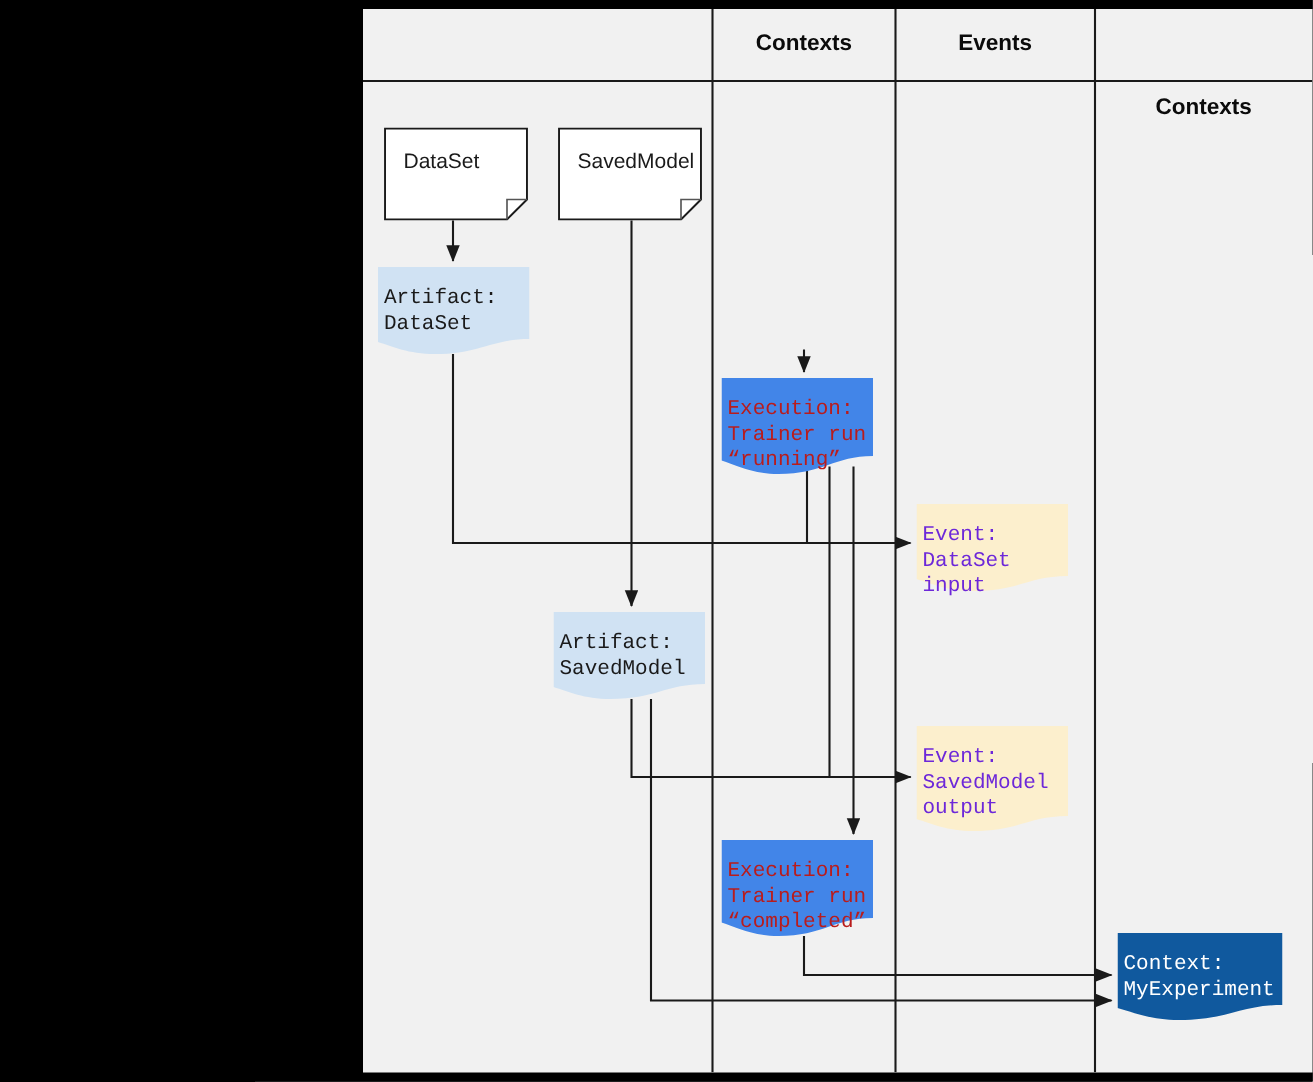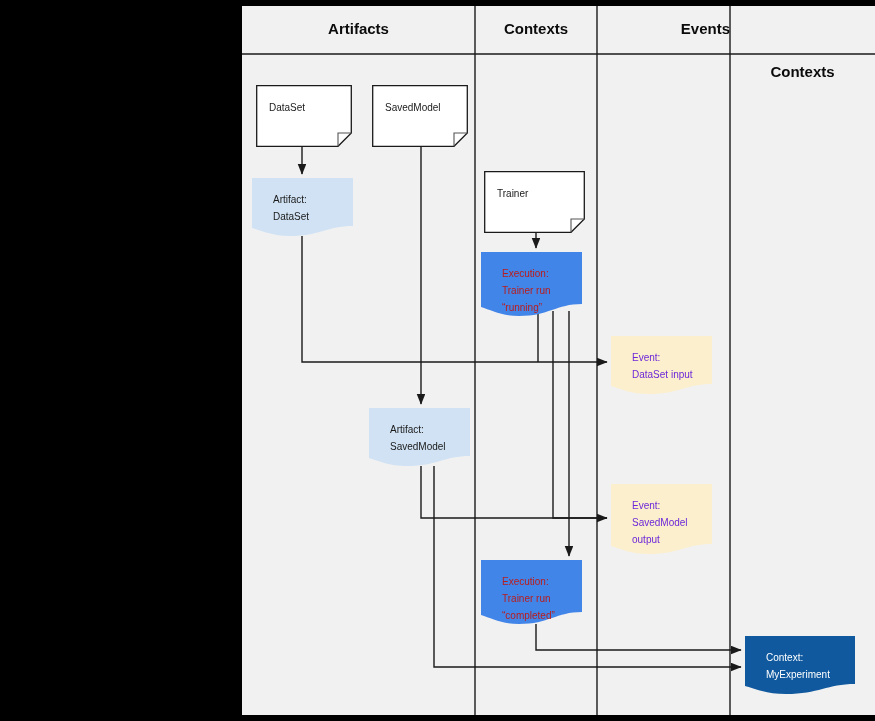--- a/index.html
+++ b/index.html
@@ -3,23 +3,23 @@
 <meta charset="utf-8">
 <style>
   html,body{margin:0;padding:0;background:#000;}
   body{width:875px;height:721px;overflow:hidden;font-family:"Liberation Sans",sans-serif;}
   #stage{position:relative;width:875px;height:721px;background:#000;}
   #diagram{position:absolute;left:242px;top:6px;width:633px;height:709px;background:#f1f1f1;overflow:hidden;}
   .svg-layer{position:absolute;left:0;top:0;width:633px;height:709px;}
   .col-title{position:absolute;font-weight:bold;font-size:15px;color:#0b0b0b;text-align:center;white-space:nowrap;}
   .node{position:absolute;}
   .node .lbl{position:absolute;left:0;top:0;width:100%;height:100%;box-sizing:border-box;
-      font-size:10px;line-height:17px;white-space:pre-line;}
+      font-size:14px;line-height:17px;white-space:pre-line;}
   .doc .lbl{color:#1a1a1a;padding:14px 0 0 13px;}
-  .wave .lbl{padding:13px 0 0 21px;}
+  .wave .lbl{padding:13px 0 0 4px;font-family:Liberation Mono, monospace;}
   .artifact .lbl{color:#1a1a1a;}
   .execution .lbl{color:#b91c1c;}
   .event .lbl{color:#6d28d9;}
   .context .lbl{color:#ffffff;}
 </style>
 </head>
 <body>
 
 <div id="stage">
   <div id="diagram">
@@ -55,48 +55,40 @@
         <path d="M327,305 L327,550" marker-end="url(#arw)"></path>
 
         <path d="M179,460 L179,512 L365,512"></path>
 
         <path d="M192,460 L192,661 L499,661" marker-end="url(#arw)"></path>
 
         <path d="M294,618 L294,644 L499,644" marker-end="url(#arw)"></path>
       </g>
     </svg>
 
-    <div class="col-title" style="left:0px;top:14px;width:233px;">Artifacts</div>
     <div class="col-title" style="left:233px;top:14px;width:122px;">Contexts</div>
-    <div class="col-title" style="left:355px;top:14px;width:133px;text-align:right;">Events</div>
+    <div class="col-title" style="left:355px;top:14px;width:133px;">Events</div>
     <div class="col-title" style="left:488px;top:14px;width:145px;margin-top:43px;">Contexts</div>
 
     <div class="node doc" style="left:14px;top:79px;width:96px;height:62px;">
       <svg width="96" height="62" viewBox="0 0 96 62">
         <path d="M0.7,0.7 H95.3 V48 L82,61.3 H0.7 Z" fill="#ffffff" stroke="#1a1a1a" stroke-width="1.3"></path>
         <path d="M95.3,48 L82,48 L82,61.3" fill="none" stroke="#555" stroke-width="1.1"></path>
       </svg>
       <div class="lbl">DataSet</div>
     </div>
 
     <div class="node doc" style="left:130px;top:79px;width:96px;height:62px;">
       <svg width="96" height="62" viewBox="0 0 96 62">
         <path d="M0.7,0.7 H95.3 V48 L82,61.3 H0.7 Z" fill="#ffffff" stroke="#1a1a1a" stroke-width="1.3"></path>
         <path d="M95.3,48 L82,48 L82,61.3" fill="none" stroke="#555" stroke-width="1.1"></path>
       </svg>
       <div class="lbl">SavedModel</div>
     </div>
 
-    <div class="node doc" style="left:242px;top:165px;width:101px;height:62px;">
-      <svg width="101" height="62" viewBox="0 0 101 62">
-        <path d="M0.7,0.7 H100.3 V48 L87,61.3 H0.7 Z" fill="#ffffff" stroke="#1a1a1a" stroke-width="1.3"></path>
-        <path d="M100.3,48 L87,48 L87,61.3" fill="none" stroke="#555" stroke-width="1.1"></path>
-      </svg>
-      <div class="lbl">Trainer</div>
-    </div>
 
     <div class="node wave artifact" style="left:10px;top:172px;width:101px;height:58px;">
       <svg width="101" height="58" viewBox="0 0 101 58">
         <path d="M0,0 H101 V48 C75,48 68,58 38,58 C20,58 10,53 0,50 Z" fill="#d0e2f3"></path>
       </svg>
       <div class="lbl">Artifact:
 DataSet</div>
     </div>
 
     <div class="node wave execution" style="left:239px;top:246px;width:101px;height:64px;">
@@ -135,21 +127,21 @@
 
     <div class="node wave execution" style="left:239px;top:554px;width:101px;height:64px;">
       <svg width="101" height="64" viewBox="0 0 101 64">
         <path d="M0,0 H101 V52 C75,52 68,64 38,64 C20,64 10,58 0,55 Z" fill="#4285e8"></path>
       </svg>
       <div class="lbl">Execution:
 Trainer run
 “completed”</div>
     </div>
 
-    <div class="node wave context" style="left:503px;top:630px;width:90px;height:58px;">
+    <div class="node wave context" style="left:503px;top:616px;width:90px;height:58px;">
       <svg width="110" height="58" viewBox="0 0 110 58">
         <path d="M0,0 H110 V48 C82,48 74,58 41,58 C22,58 11,53 0,50 Z" fill="#10599e"></path>
       </svg>
       <div class="lbl">Context:
 MyExperiment</div>
     </div>
 
   </div>
 </div>
 

